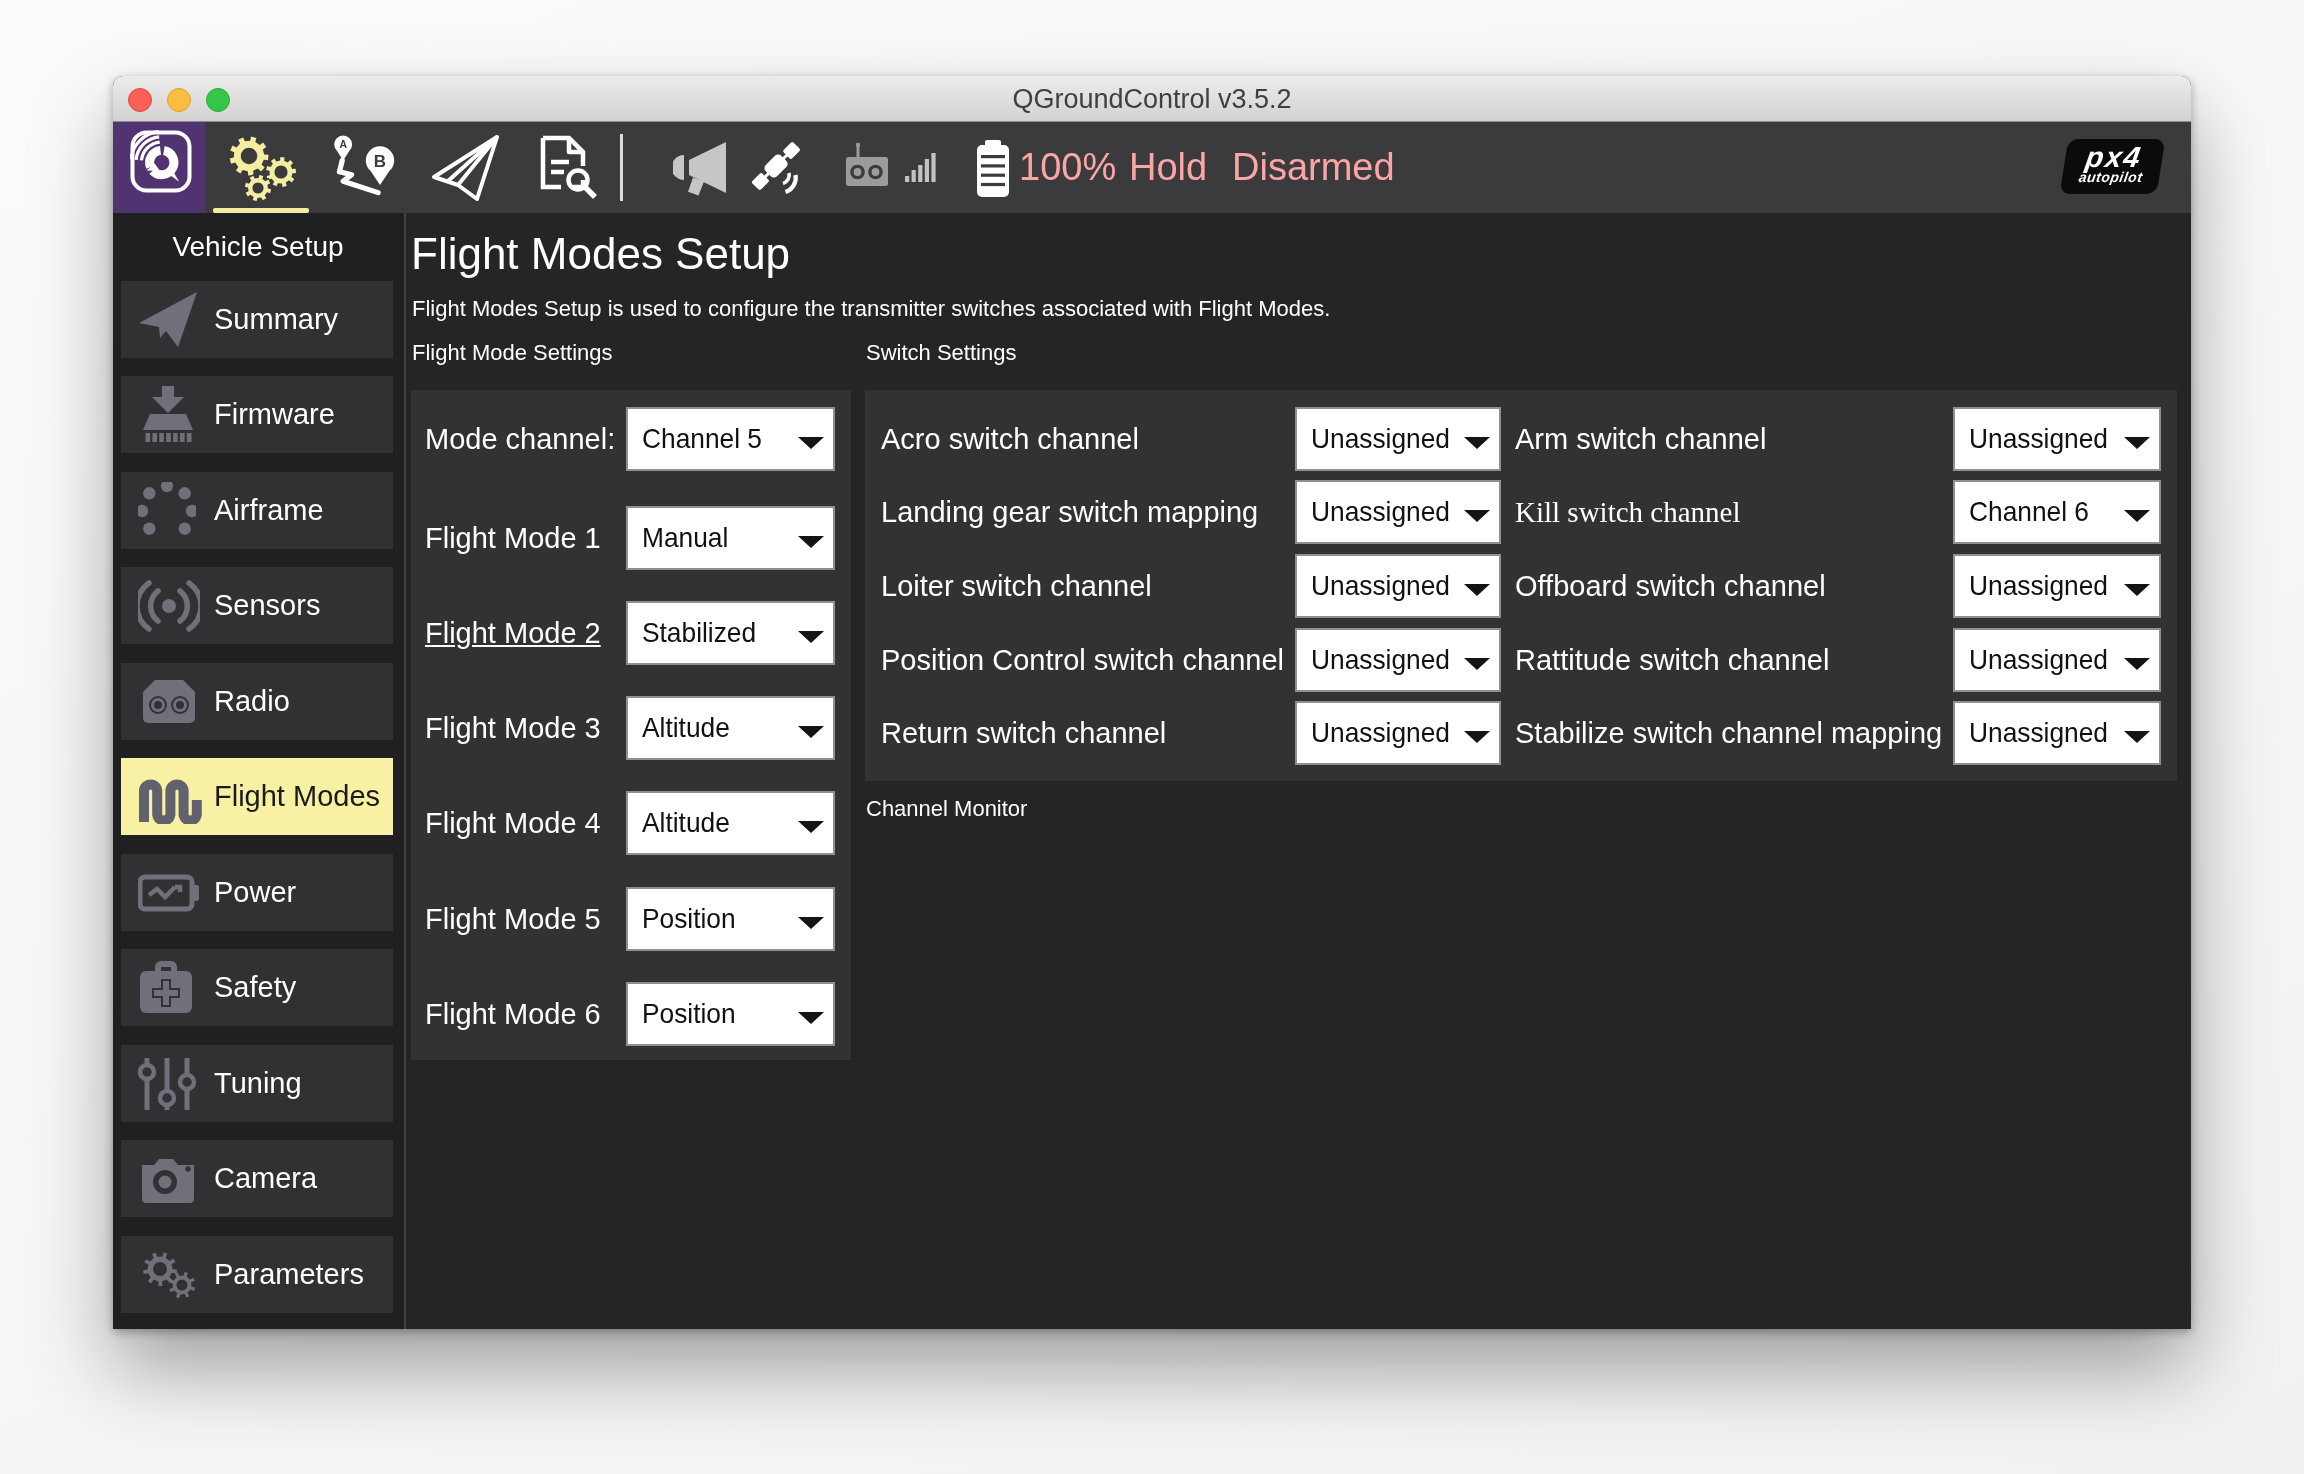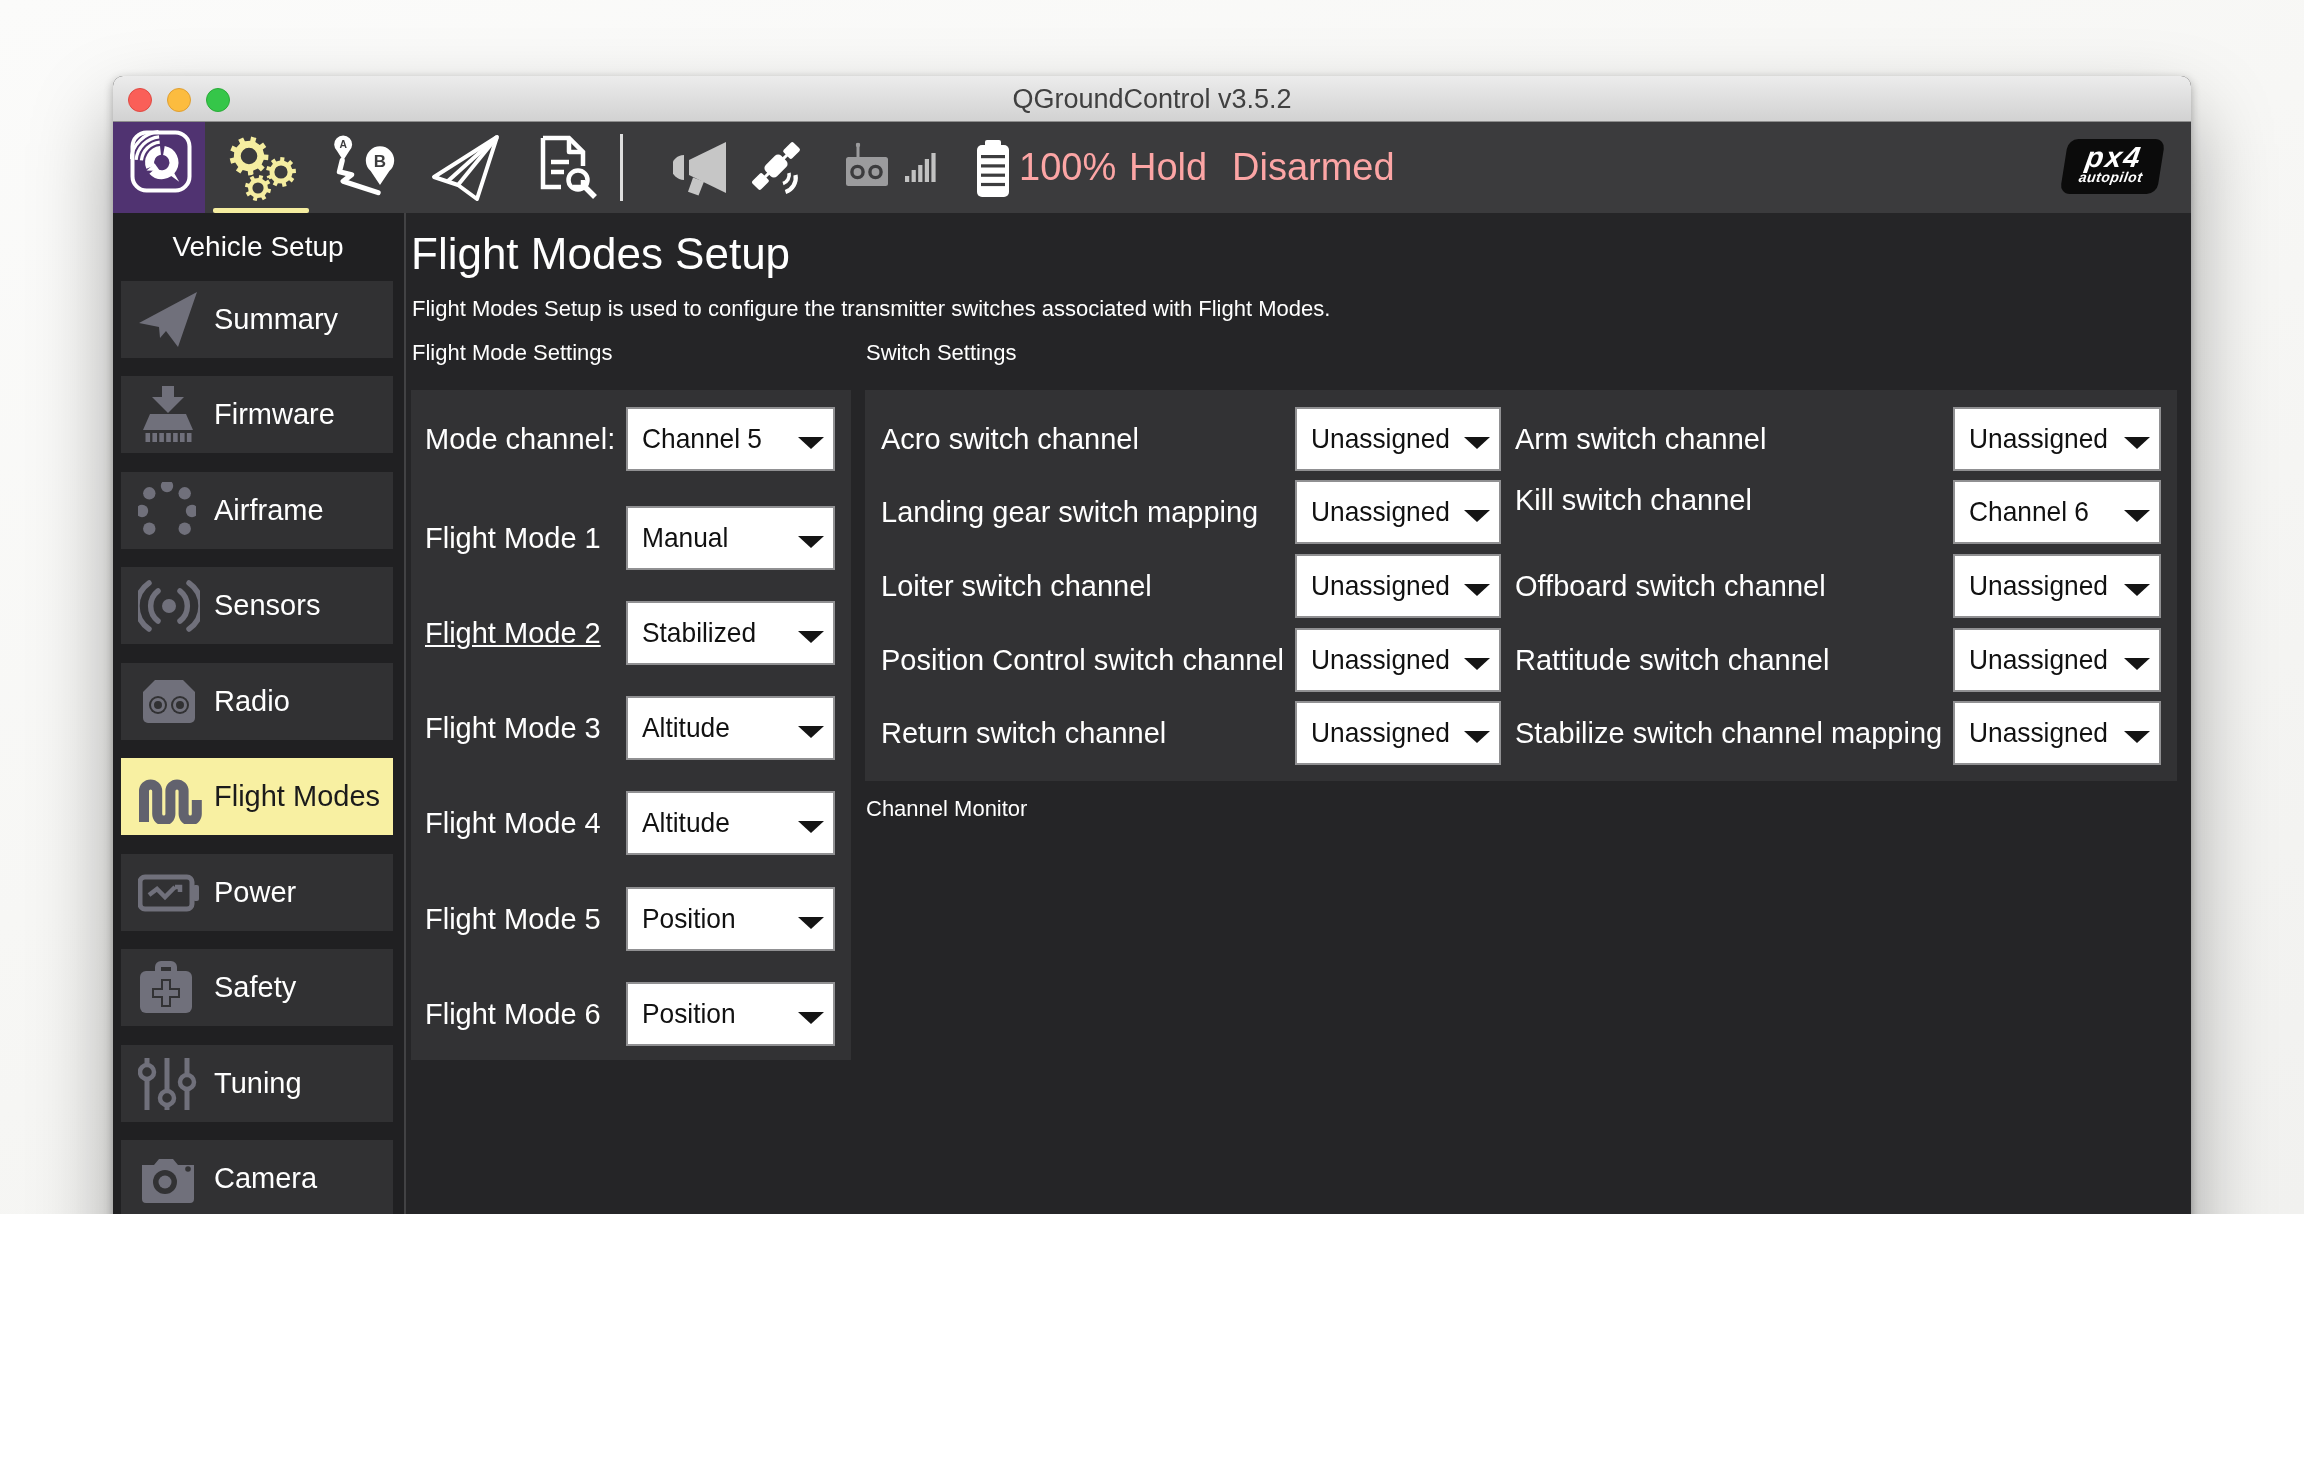--- a/index.html
+++ b/index.html
@@ -1,17 +1,17 @@
 <!DOCTYPE html>
 <html><head>
 <meta charset="utf-8">
 <style>
 *{margin:0;padding:0;box-sizing:border-box;font-family:"Liberation Sans",sans-serif;}
 html,body{width:2304px;height:1474px;}
-#page{position:relative;width:2304px;height:1214px;overflow:hidden;
+#page{position:relative;width:2304px;height:1474px;overflow:hidden;
   background:linear-gradient(160deg,#fbfbfa 0%,#f7f7f5 45%,#f1f1ef 100%);}
 #win{position:absolute;left:113px;top:76px;width:2078px;height:1253px;
   border-radius:10px 10px 3px 3px;background:#202022;
   box-shadow:0 3px 10px rgba(0,0,0,.30),0 40px 80px rgba(0,0,0,.35);}
 
 #titlebar{position:absolute;left:0;top:0;width:100%;height:46px;
   border-radius:10px 10px 0 0;
   background:linear-gradient(#ececec,#d2d2d2);
   border-bottom:1px solid #8d8d8d;}
 .tl{position:absolute;top:12px;width:24px;height:24px;border-radius:50%;}
@@ -311,21 +311,21 @@
   <div class="clbl" style="left:1402px;top:331px;">Arm switch channel</div>
   <div class="combo" style="left:1840px;top:331px;width:208px;">
         <span>Unassigned</span>
         <i></i>
       </div>
   <div class="clbl" style="left:768px;top:404px;">Landing gear switch mapping</div>
   <div class="combo" style="left:1182px;top:404px;width:206px;">
         <span>Unassigned</span>
         <i></i>
       </div>
-  <div class="clbl" style="left:1402px;top:392px;">Kill switch channel</div>
+  <div class="clbl" style="left:1402px;top:404px;font-family:Liberation Serif, serif;">Kill switch channel</div>
   <div class="combo" style="left:1840px;top:404px;width:208px;">
         <span>Channel 6</span>
         <i></i>
       </div>
   <div class="clbl" style="left:768px;top:478px;">Loiter switch channel</div>
   <div class="combo" style="left:1182px;top:478px;width:206px;">
         <span>Unassigned</span>
         <i></i>
       </div>
   <div class="clbl" style="left:1402px;top:478px;">Offboard switch channel</div>

